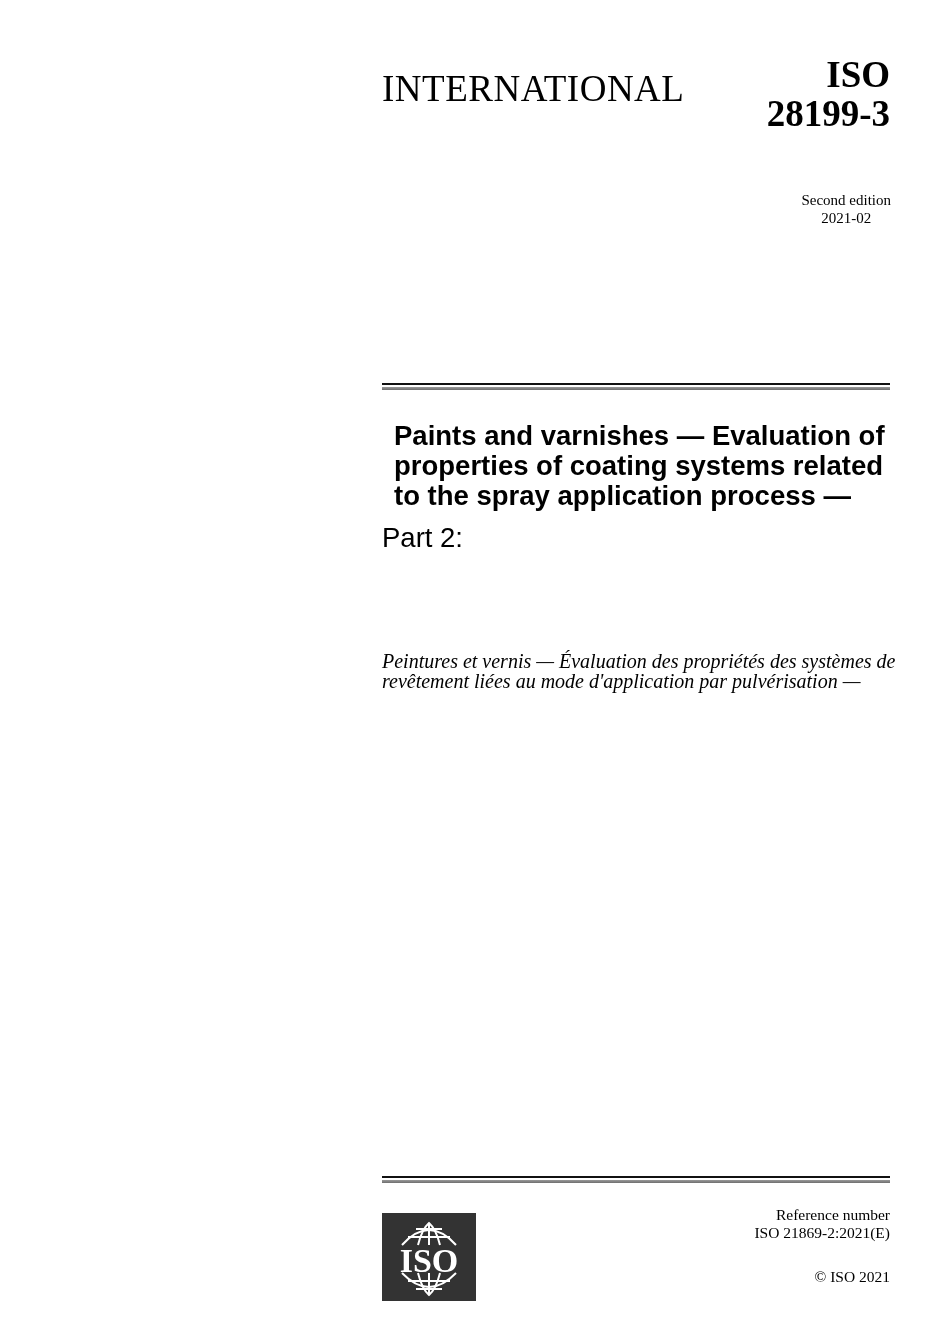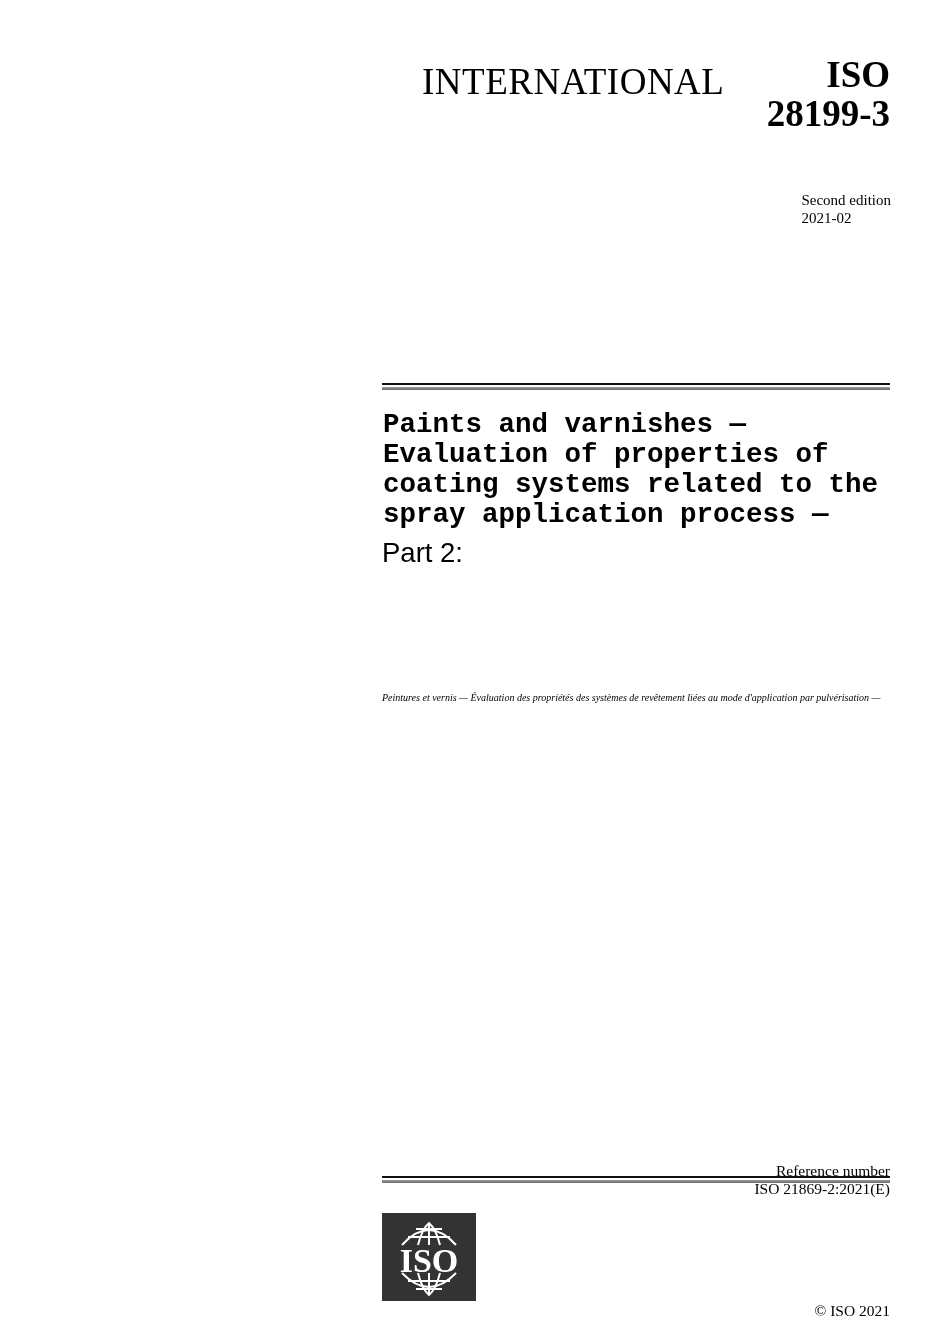--- a/index.html
+++ b/index.html
@@ -1,50 +1,50 @@
 <!DOCTYPE html>
 <html><head>
 <meta charset="utf-8">
 <style>
   html, body { margin:0; padding:0; background:#ffffff; }
   body { width:950px; height:1344px; position:relative; overflow:hidden;
          font-family:"DejaVu Serif","Liberation Serif",serif; color:#000; }
 
-  .hdr-left { position:absolute; left:382px; top:62px; font-family:"Liberation Serif","DejaVu Serif",serif;
-              font-size:37px; line-height:39px; font-weight:normal; letter-spacing:0.5px;margin-left:40px; }
+  .hdr-left { position:absolute; left:382px; top:69px; font-family:"Liberation Serif","DejaVu Serif",serif;
+              font-size:37px; line-height:39px; font-weight:normal; letter-spacing:0.5px; }
   .hdr-right { position:absolute; right:60px; top:55px; text-align:right;
                font-family:"Liberation Serif","DejaVu Serif",serif;
                font-size:37px; line-height:39px; font-weight:bold; }
-  .edition { position:absolute; right:59px; top:191px; text-align:left;
+  .edition { position:absolute; right:59px; top:191px; text-align:center;
              font-family:"Liberation Serif","DejaVu Serif",serif; font-size:15px; line-height:18px; }
 
   .rule { position:absolute; left:382px; width:508px; height:7px; }
   .rule .dark { position:absolute; left:0; top:0; width:100%; height:2px; background:#111; }
   .rule .light { position:absolute; left:0; top:4px; width:100%; height:3px;
                  background:linear-gradient(#9a9a9a,#6e6e6e); }
 
   .title-block { position:absolute; left:382px; top:409px; width:520px; }
-  .main-title { font-family:Liberation Mono, monospace; font-weight:bold;
-                font-size:27.5px; line-height:30px; margin:1px; }
+  .main-title { font-family:Liberation Sans, sans-serif; font-weight:bold;
+                font-size:27.5px; line-height:30px; margin:12px; }
   .part-label { font-family:Liberation Sans, sans-serif; font-size:27.5px; line-height:30px;
                 margin:8px 0 0 0; }
   .part-title { font-family:"Liberation Serif","DejaVu Serif",serif; font-weight:bold;
                 font-size:27.5px; line-height:30px; margin:0; }
 
-  .fr-block { position:absolute; left:382px; top:688px; width:520px;
+  .fr-block { position:absolute; left:382px; top:652px; width:520px;
               font-family:"Liberation Serif","DejaVu Serif",serif; font-style:italic;
-              font-size:10px; line-height:19.5px; }
+              font-size:20px; line-height:19.5px; }
   .fr-block p { margin:0 0 9px 0; }
 
   .logo { position:absolute; left:382px; top:1213px; width:94px; height:88px; background:#333333; }
   .logo svg { display:block; }
 
-  .ref { position:absolute; right:60px; top:1162px; text-align:right;
+  .ref { position:absolute; right:60px; top:1206px; text-align:right;
          font-family:"Liberation Serif","DejaVu Serif",serif; font-size:15.5px; line-height:18px; }
-  .copy { position:absolute; right:60px; top:1302px; text-align:center;
+  .copy { position:absolute; right:60px; top:1268px; text-align:center;
           font-family:"Liberation Serif","DejaVu Serif",serif; font-size:15.5px; line-height:18px; }
 </style>
 </head>
 <body>
 
 <div class="hdr-left">
   <div>INTERNATIONAL</div>
 </div>
 
 <div class="hdr-right">

